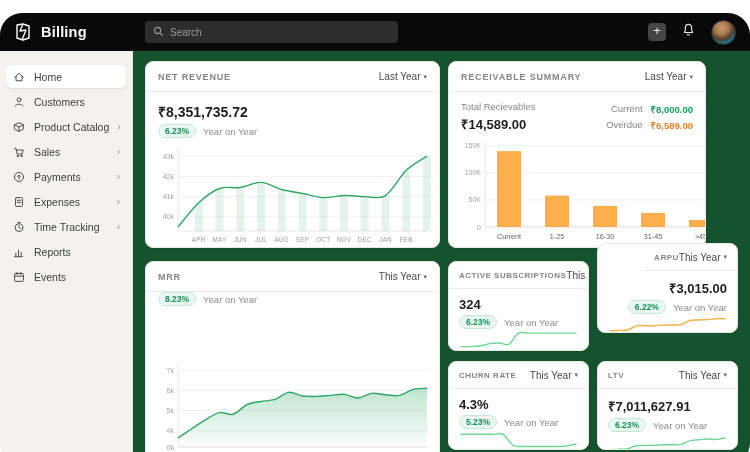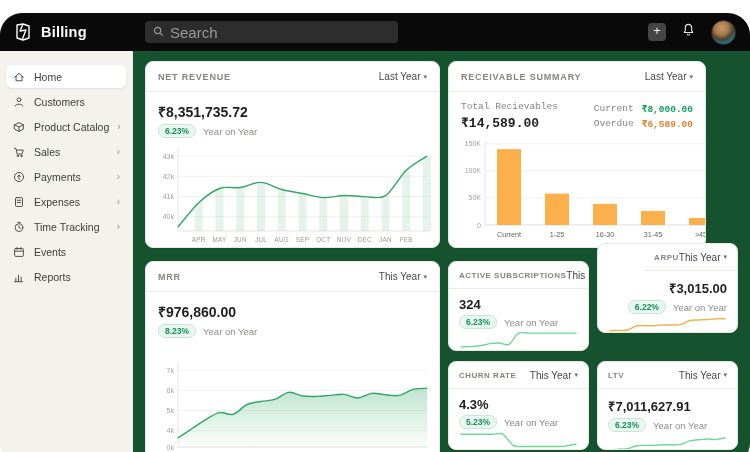--- a/index.html
+++ b/index.html
@@ -5,21 +5,21 @@
   * { margin:0; padding:0; box-sizing:border-box; }
   html,body { background:#fff; font-family:"Liberation Sans", sans-serif; }
   #app { position:relative; width:750px; height:452px; border-radius:22px; overflow:hidden; background:#faf9f6;margin-top:13px; }
 
   
   .topbar { position:absolute; left:0; top:0; width:750px; height:38px; background:#090909; display:flex; align-items:center; }
   .logo-wrap { display:flex; align-items:center; gap:8px; padding-left:13px; width:133px; }
   .logo-wrap svg { display:block; }
   .app-title { color:#fff; font-size:14.5px; font-weight:700; letter-spacing:.2px; }
   .searchbox { position:absolute; left:145px; top:8px; width:253px; height:22px; background:#2d2d2d; border-radius:4px; display:flex; align-items:center; padding:0 8px; gap:6px; }
-  .searchbox input { background:transparent; border:none; outline:none; color:#ddd; font-size:15px; width:100%; font-family:"Liberation Sans", sans-serif; }
+  .searchbox input { background:transparent; border:none; outline:none; color:#ddd; font-size:10px; width:100%; font-family:"Liberation Sans", sans-serif; }
   .searchbox input::placeholder { color:#9a9a9a; }
   .topbar-right { margin-left:auto; display:flex; align-items:center; gap:15px; padding-right:14px; }
   .plus-btn { width:18px; height:18px; background:#454545; border-radius:4px; color:#eee; font-size:13px; line-height:16px; text-align:center; cursor:pointer; }
   .avatar { width:25px; height:25px; border-radius:50%; background:radial-gradient(circle at 42% 30%, #c9996a 0%, #a87a4e 32%, #53402e 55%, #157d9e 78%, #0e6c8c 100%); border:1px solid #333; }
 
   
   .sidebar { position:absolute; left:0; top:38px; width:133px; height:414px; background:#f3f2ed; border-right:1px solid #e7e6e1; padding-top:14px; }
   .side-item { position:relative; display:flex; align-items:center; gap:8px; height:23px; margin:0 6px 2px 6px; padding:0 6px; border-radius:6px; cursor:pointer; color:#3c3c3a; }
   .side-item.active { background:#fff; box-shadow:0 1px 2px rgba(0,0,0,.08); }
   .side-item .lbl { font-size:10.5px; white-space:nowrap; }
@@ -38,21 +38,21 @@
   .metric-value { font-size:14px; font-weight:700; color:#1e1e20; padding:10px 12px 3px 12px; }
   .metric-value.sm { font-size:13px; padding:8px 10px 3px 10px; }
   .yoy-row { display:flex; align-items:center; gap:7px; padding:0 12px; }
   .yoy-row.sm { padding:0 10px; }
   .badge { font-size:8.5px; font-weight:700; color:#12925a; background:#eaf7f0; border:1px solid #c4e9d5; border-radius:9px; padding:1px 6px; }
   .yoy-label { font-size:9.5px; color:#8c8c87; }
   .chart-wrap { margin-top:auto; padding:4px 8px 6px 8px; }
   .spark-wrap { margin-top:auto; padding:0 10px 8px 10px; }
 
   
-  .recv-info { display:flex; justify-content:space-between; padding:9px 12px 0 12px;font-family:Liberation Mono, monospace; }
+  .recv-info { display:flex; justify-content:space-between; padding:9px 12px 0 12px; }
   .recv-total-label { font-size:9.5px; color:#858580; padding-bottom:3px; }
   .recv-total-value { font-size:13px; font-weight:700; color:#1e1e20; }
   .recv-right { display:flex; flex-direction:column; gap:3px; padding-top:2px; }
   .recv-line { display:flex; justify-content:flex-end; gap:8px; font-size:9.5px; }
   .recv-line .k { color:#858580; }
   .recv-line .v { font-weight:700; }
   .v-current { color:#14a05c; }
   .v-overdue { color:#e8822f; }
 
   svg text { font-family:"Liberation Sans", sans-serif; }
@@ -163,38 +163,38 @@
             <path d="M8 6.6 V8.8 L9.7 9.8"></path>
             <path d="M6.6 2.8 H9.4"></path>
           </svg>
         </span>
         <span class="lbl">Time Tracking</span>
         <span class="chev">›</span>
       </div>
       <div class="side-item">
         <span>
           <svg width="14" height="14" viewBox="0 0 16 16" fill="none" stroke="#4a4a46" stroke-width="1.1" stroke-linecap="round" stroke-linejoin="round">
+            <path d="M4.4 13 V9.4"></path>
+            <path d="M7.4 13 V6"></path>
+            <path d="M10.4 13 V8.2"></path>
+            <path d="M2.8 13.4 H12"></path>
+          </svg>
+        </span>
+        <span class="lbl">Reports</span>
+      </div>
+      <div class="side-item">
+        <span>
+          <svg width="14" height="14" viewBox="0 0 16 16" fill="none" stroke="#4a4a46" stroke-width="1.1" stroke-linecap="round" stroke-linejoin="round">
             <rect x="3" y="4" width="10" height="9" rx="1"></rect>
             <path d="M3 7 H13"></path>
             <path d="M5.8 2.8 V5"></path>
             <path d="M10.2 2.8 V5"></path>
           </svg>
         </span>
         <span class="lbl">Events</span>
-      </div>
-      <div class="side-item">
-        <span>
-          <svg width="14" height="14" viewBox="0 0 16 16" fill="none" stroke="#4a4a46" stroke-width="1.1" stroke-linecap="round" stroke-linejoin="round">
-            <path d="M4.4 13 V9.4"></path>
-            <path d="M7.4 13 V6"></path>
-            <path d="M10.4 13 V8.2"></path>
-            <path d="M2.8 13.4 H12"></path>
-          </svg>
-        </span>
-        <span class="lbl">Reports</span>
       </div>
     </div>
 
   <div class="main">
 
     <div class="card" style="left:12px; top:10px; width:295px; height:187px;">
       <div class="card-head">
         <span class="card-title">NET REVENUE</span>
         <span class="period">
           <span>Last Year</span>
@@ -297,21 +297,20 @@
     </div>
 
     <div class="card" style="left:12px; top:210px; width:295px; height:212px;">
       <div class="card-head">
         <span class="card-title">MRR</span>
         <span class="period">
           <span>This Year</span>
           <span class="caret">▾</span>
         </span>
       </div>
-      <div class="metric-value">₹976,860.00</div>
       <div class="yoy-row">
         <span class="badge">8.23%</span>
         <span class="yoy-label">Year on Year</span>
       </div>
       <div class="chart-wrap">
         <svg id="mrr-chart" width="279" height="106">
           <defs>
             <linearGradient id="mrrGrad" x1="0" y1="0" x2="0" y2="1">
               <stop offset="0%" stop-color="rgba(47,168,102,0.30)"></stop>
               <stop offset="100%" stop-color="rgba(47,168,102,0.02)"></stop>

